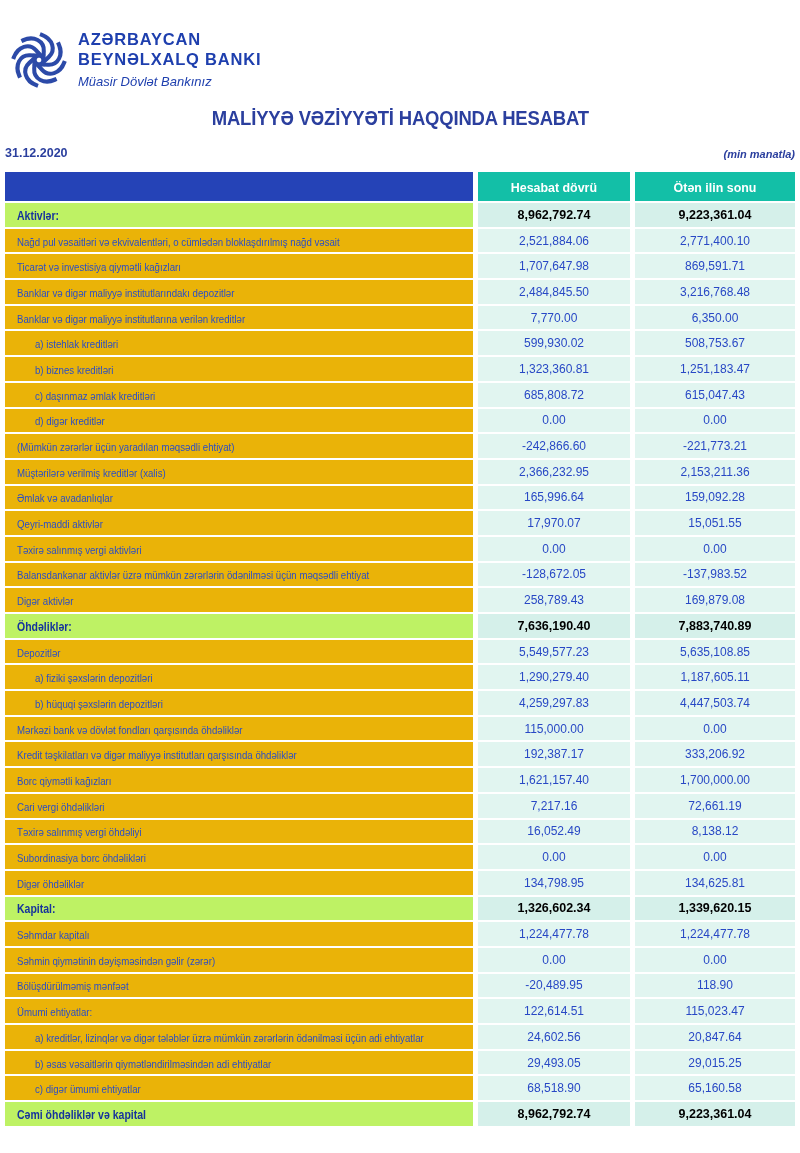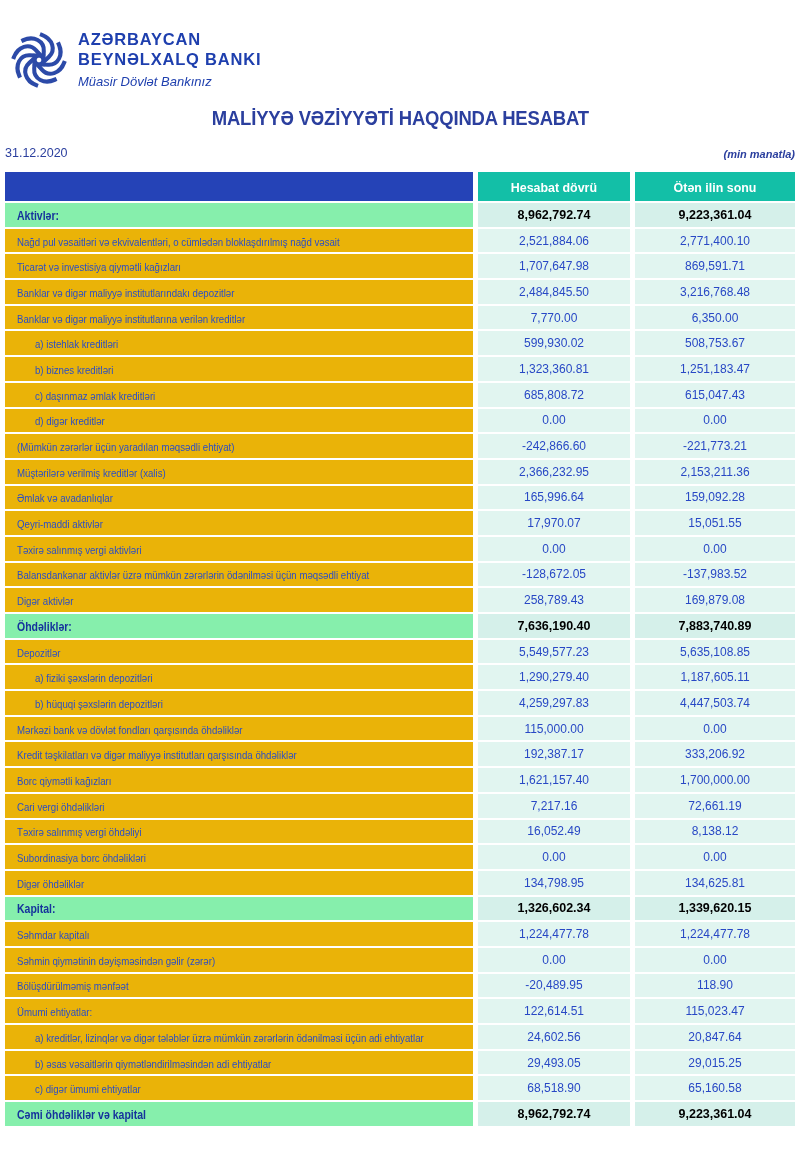--- a/index.html
+++ b/index.html
@@ -10,38 +10,38 @@
   .brand{position:absolute;top:8px;left:10px;display:flex;align-items:flex-end;margin-top:15px;}
   .logo{width:58px;height:58px;flex:0 0 auto;}
   .brand-text{margin-left:10px;padding-top:6px;}
   .brand-line{font-weight:bold;font-size:16.5px;letter-spacing:0.8px;color:#1e3fae;line-height:1.22;}
   .tagline{font-style:italic;font-weight:normal;font-size:13px;color:#1e3fae;margin-top:5px;}
 
   
   .title{position:absolute;top:106px;left:0;width:800px;text-align:center;color:#2b3f9e;}
   .title span{display:inline-block;font-weight:bold;font-size:21px;transform:scaleX(0.88);transform-origin:50% 50%;letter-spacing:-0.2px;white-space:nowrap;}
   .meta{position:absolute;top:146px;left:5px;width:790px;display:flex;justify-content:space-between;align-items:flex-end;}
-  .date{font-weight:normal;font-size:12.5px;color:#2b3f9e;}
+  .date{font-weight:bold;font-size:12.5px;color:#2b3f9e;}
   .note{font-style:italic;font-weight:bold;font-size:11px;color:#2b3f9e;}
 
   
   table{position:absolute;top:170px;left:0;width:800px;border-collapse:separate;border-spacing:5px 2px;table-layout:fixed;}
   th,td{box-sizing:border-box;overflow:hidden;vertical-align:middle;}
   thead th{height:29px;padding:0;}
   .head-blank{background:#2543b7;}
   .head-teal{background:#13bfa7;color:#ffffff;text-align:center;}
   .head-teal span{display:inline-block;font-weight:bold;font-size:13.5px;transform:scaleX(0.92);transform-origin:50% 50%;white-space:nowrap;}
 
   tbody td{height:23.7px;padding:0;}
   td.label{background:#eab308;padding-left:12px;white-space:nowrap;}
   td.label .lbl{display:inline-block;font-size:11.5px;color:#2a4ec6;transform:scaleX(0.84);transform-origin:0 50%;white-space:nowrap;letter-spacing:0;}
   td.num{background:#e1f5f0;color:#2848c5;text-align:center;font-size:12px;white-space:nowrap;}
 
   tr.indent td.label{padding-left:30px;}
-  tr.section td.label{background:#86efac;}
+  tr.section td.label{background:#bef264;}
   tr.section td.label .lbl{font-weight:bold;font-size:12.5px;color:#16339c;}
   tr.section td.num{background:#d5f0ea;font-weight:bold;font-size:12.5px;color:#000000;}
 </style>
 </head>
 <body>
 
 <div class="page">
 
   <div class="brand">
     <svg class="logo" viewBox="0 0 60 60" aria-hidden="true">

